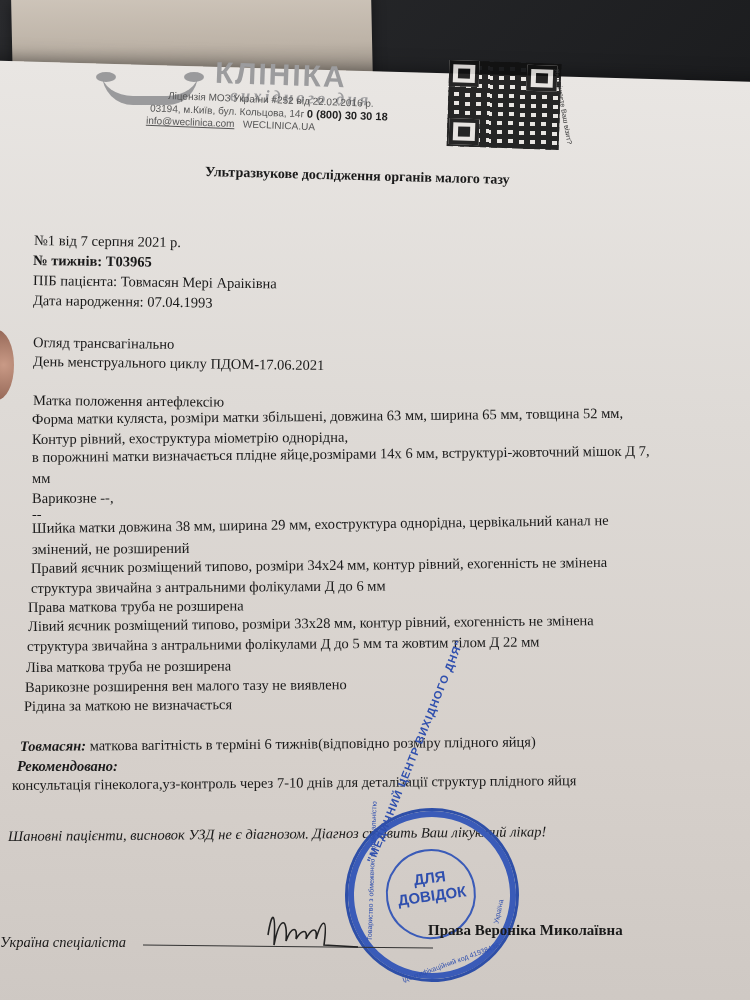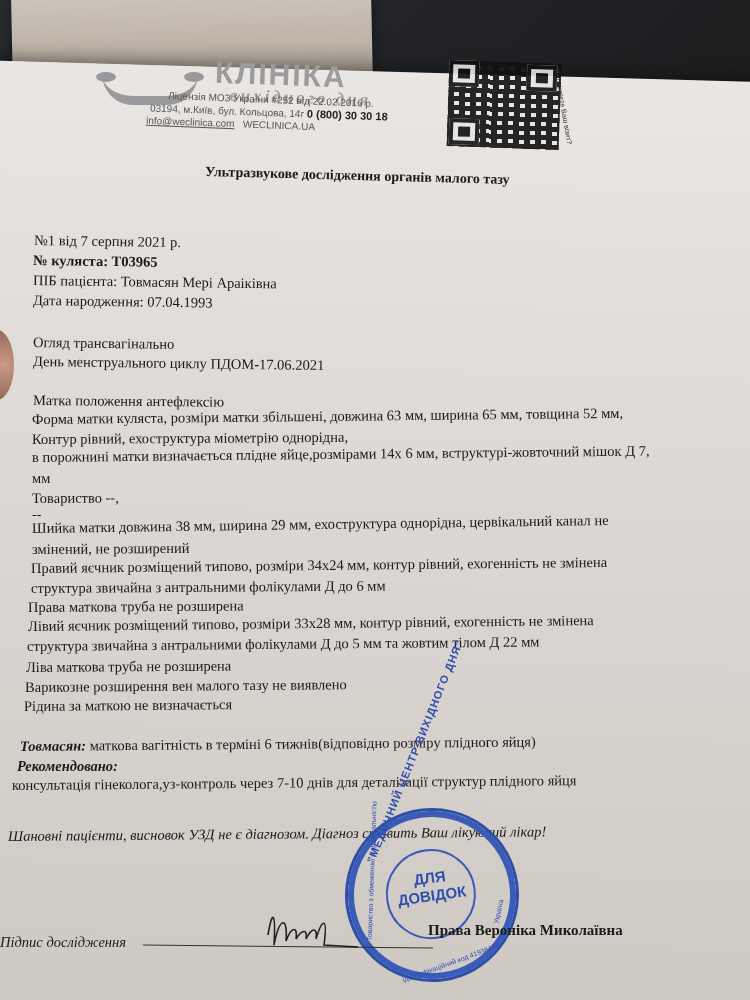--- a/index.html
+++ b/index.html
@@ -96,41 +96,41 @@
     <div class="finder" style="left:0; top:0;"></div>
     <div class="finder" style="left:78px; top:2px;"></div>
     <div class="finder" style="left:2px; top:58px;"></div>
   </div>
   <div class="qr-side">Як оцінюєте Ваш візит?</div>
 
   <div class="title">Ультразвукове дослідження органів малого тазу</div>
 
   <div class="line" style="left:34px; top:232px; transform:rotate(0.8deg);">№1 від 7 серпня 2021 р.</div>
   <div class="line b" style="left:33px; top:252px; transform:rotate(0.8deg);">
-    <span>№ куляста:</span>
+    <span>№ тижнів:</span>
     <span>Т03965</span>
   </div>
   <div class="line" style="left:33px; top:272px; transform:rotate(0.8deg);">
     <span>ПІБ пацієнта:</span>
     <span>Товмасян Мері Араіківна</span>
   </div>
   <div class="line" style="left:33px; top:292px; transform:rotate(0.8deg);">
     <span>Дата народження:</span>
     <span>07.04.1993</span>
   </div>
 
   <div class="line" style="left:33px; top:334px; transform:rotate(0.8deg);">Огляд трансвагінально</div>
   <div class="line" style="left:33px; top:353px; transform:rotate(0.8deg);">День менструального циклу ПДОМ-17.06.2021</div>
 
   <div class="line" style="left:33px; top:392px; transform:rotate(0.5deg);">Матка положення антефлексію</div>
   <div class="line" style="left:32px; top:411px; transform:rotate(-0.6deg);">Форма матки куляста, розміри матки збільшені, довжина 63 мм, ширина 65 мм, товщина 52 мм,</div>
   <div class="line" style="left:32px; top:431px; transform:rotate(-0.4deg);">Контур рівний, ехоструктура міометрію однорідна,</div>
   <div class="line" style="left:32px; top:449px; transform:rotate(-0.6deg);">в порожнині матки визначається плідне яйце,розмірами 14х 6 мм, вструктурі-жовточний мішок Д 7,</div>
   <div class="line" style="left:32px; top:470px; transform:rotate(-0.3deg);">мм</div>
-  <div class="line" style="left:32px; top:490px; transform:rotate(-0.3deg);">Товариство --,</div>
+  <div class="line" style="left:32px; top:490px; transform:rotate(-0.3deg);">Варикозне --,</div>
   <div class="line" style="left:32px; top:506px; transform:rotate(-0.3deg);">--</div>
   <div class="line" style="left:32px; top:520px; transform:rotate(-0.8deg);">Шийка матки довжина 38 мм, ширина 29 мм, ехоструктура однорідна, цервікальний канал не</div>
   <div class="line" style="left:32px; top:541px; transform:rotate(-0.4deg);">змінений, не розширений</div>
   <div class="line" style="left:31px; top:560px; transform:rotate(-0.6deg);">Правий яєчник розміщений типово, розміри 34х24 мм, контур рівний, ехогенність не змінена</div>
   <div class="line" style="left:31px; top:580px; transform:rotate(-0.4deg);">структура звичайна з антральними фолікулами Д до 6 мм</div>
   <div class="line" style="left:28px; top:599px; transform:rotate(-0.4deg);">Права маткова труба не розширена</div>
   <div class="line" style="left:28px; top:618px; transform:rotate(-0.6deg);">Лівий яєчник розміщений типово, розміри 33х28 мм, контур рівний, ехогенність не змінена</div>
   <div class="line" style="left:27px; top:638px; transform:rotate(-0.5deg);">структура звичайна з антральними фолікулами Д до 5 мм та жовтим тілом Д 22 мм</div>
   <div class="line" style="left:26px; top:659px; transform:rotate(-0.4deg);">Ліва маткова труба не розширена</div>
   <div class="line" style="left:25px; top:679px; transform:rotate(-0.5deg);">Варикозне розширення вен малого тазу не виявлено</div>
@@ -147,19 +147,19 @@
 
   <div class="stamp">
     <div class="inner"></div>
     <div class="ring-text" style="left:22px; top:40px; transform:rotate(-60deg); transform-origin:0 0; font-size:11px;">"МЕДИЧНИЙ ЦЕНТР ВИХІДНОГО ДНЯ"</div>
     <div class="ring-small" style="left:12px; top:120px; transform:rotate(-80deg); transform-origin:0 0;">Товариство з обмеженою відповідальністю</div>
     <div class="ring-small" style="left:42px; top:150px; transform:rotate(-12deg);">Ідентифікаційний код 41938436</div>
     <div class="ring-small" style="left:140px; top:120px; transform:rotate(-70deg); transform-origin:0 0;">Україна</div>
     <div class="center">ДЛЯ ДОВІДОК</div>
   </div>
 
-  <div class="line it" style="left:0px; top:934px;">Підпис дослідження</div>
+  <div class="line it" style="left:0px; top:934px;">Україна спеціаліста</div>
   <div class="sig-line"></div>
   <svg class="signature" viewBox="0 0 120 50">
     <path d="M10 30 C 14 5, 18 5, 16 40 C 22 10, 30 12, 28 36 C 34 20, 40 22, 38 34 C 44 24, 50 24, 48 34 C 54 22, 60 22, 58 34 C 64 14, 70 10, 66 40 L 100 42" fill="none" stroke="#222" stroke-width="1.6"></path>
   </svg>
   <div class="line b" style="left:428px; top:922px; font-size:15px;">Права Вероніка Миколаївна</div>
 </div>
 
 </body></html>

